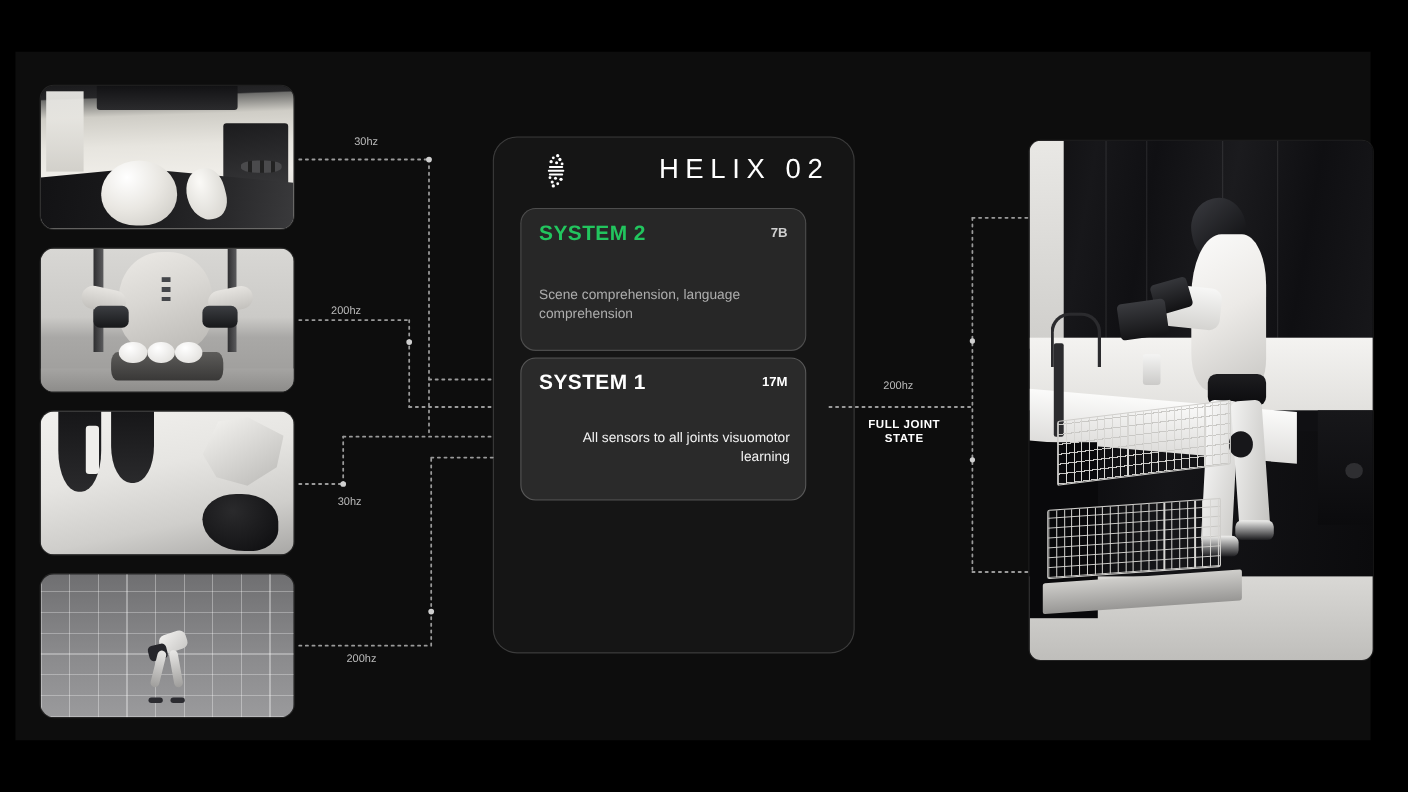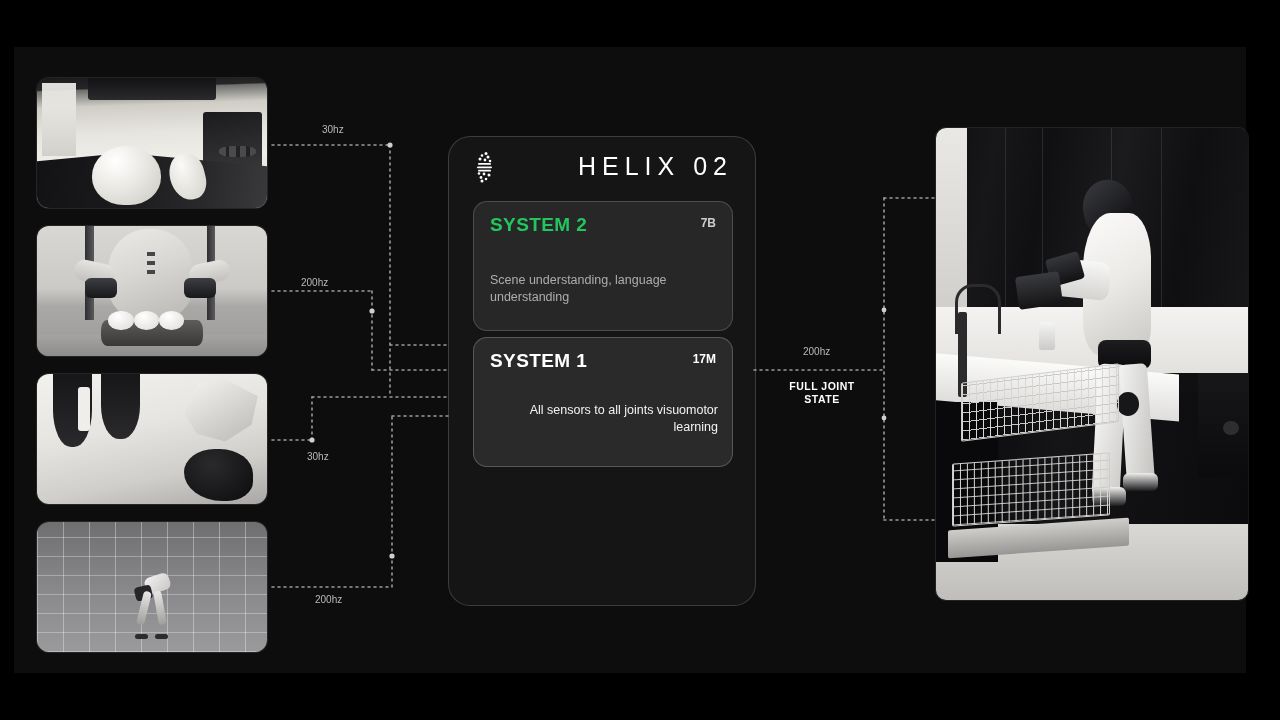--- a/index.html
+++ b/index.html
@@ -144,22 +144,22 @@
        repeating-linear-gradient(90deg,#d7d6d3 0 1px,transparent 1px 7px),
        repeating-linear-gradient(0deg,#c9c8c5 0 1px,transparent 1px 9px);
        border:1px solid #cfcecb;border-radius:2px;}
   #hero .rackTop{left:8%;top:52%;width:50%;height:12%;transform:skewY(-7deg);}
   #hero .rackBot{left:5%;top:70%;width:50%;height:13%;transform:skewY(-4deg);}
   #hero .door{position:absolute;left:4%;top:84%;width:58%;height:6%;
        background:linear-gradient(180deg,#cfcecb,#979694);border-radius:2px;transform:skewY(-4deg);}
   #hero .dwbox{position:absolute;left:0;top:58%;width:20%;height:34%;background:#09090b;}
 
   
-  #helix{position:absolute;left:448px;top:136px;width:306px;height:468px;
-         background:#151515;border:1px solid rgba(255,255,255,.17);border-radius:22px;}
+  #helix{position:absolute;left:448px;top:124px;width:306px;height:468px;
+         background:#151515;border:1px solid rgba(255,255,255,.17);border-radius:22px;padding-left:21px;}
   #helix .head{position:relative;height:54px;}
   #logo{position:absolute;left:22px;top:14px;width:26px;height:32px;}
   #title{position:absolute;right:22px;top:14px;color:#fff;font-size:25px;
          letter-spacing:6px;font-weight:300;line-height:30px;white-space:nowrap;}
   .card{position:absolute;left:24px;width:258px;border-radius:14px;
         background:#2a2a2a;border:1px solid rgba(255,255,255,.22);}
   .card.dim{background:#272727;border-color:rgba(255,255,255,.18);}
   .card .ttl{position:absolute;left:16px;top:12px;font-size:19px;font-weight:700;letter-spacing:.4px;}
   .card .sz{position:absolute;right:16px;top:14px;font-size:12px;font-weight:700;margin-left:12px;}
   .card .desc{position:absolute;left:16px;right:14px;font-size:12.5px;line-height:17px;}
@@ -255,21 +255,21 @@
           <circle cx="15" cy="28" r="1.3"></circle>
             <circle cx="11" cy="30" r="1.5"></circle>
         </g>
       </svg>
       <div id="title">HELIX 02</div>
     </div>
 
     <div class="card dim" id="c2">
       <div class="ttl">SYSTEM 2</div>
       <div class="sz">7B</div>
-      <div class="desc">Scene understanding, language understanding</div>
+      <div class="desc">Scene comprehension, language comprehension</div>
     </div>
 
     <div class="card bright" id="c1">
       <div class="ttl">SYSTEM 1</div>
       <div class="sz">17M</div>
       <div class="desc">All sensors to all joints visuomotor learning</div>
     </div>
 
   </div>
 

